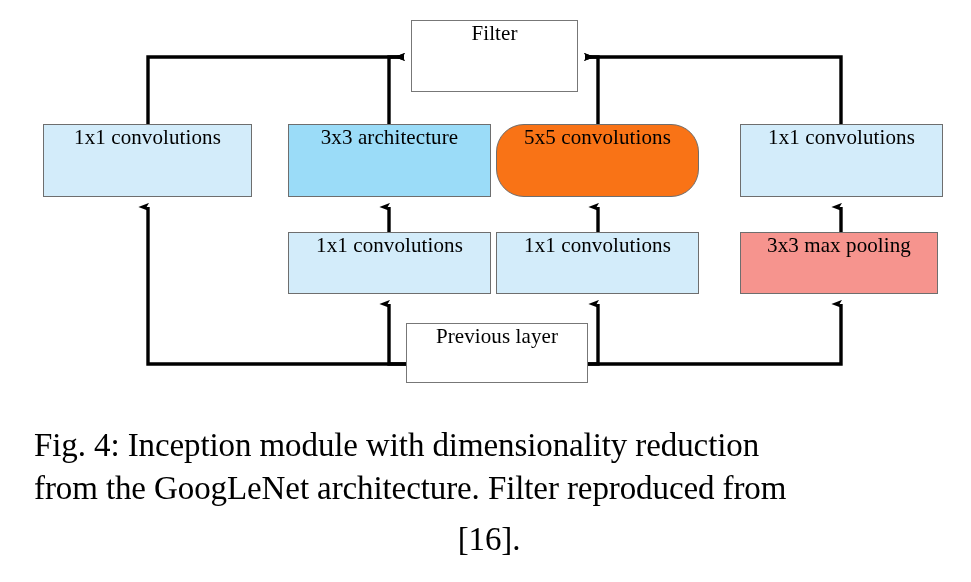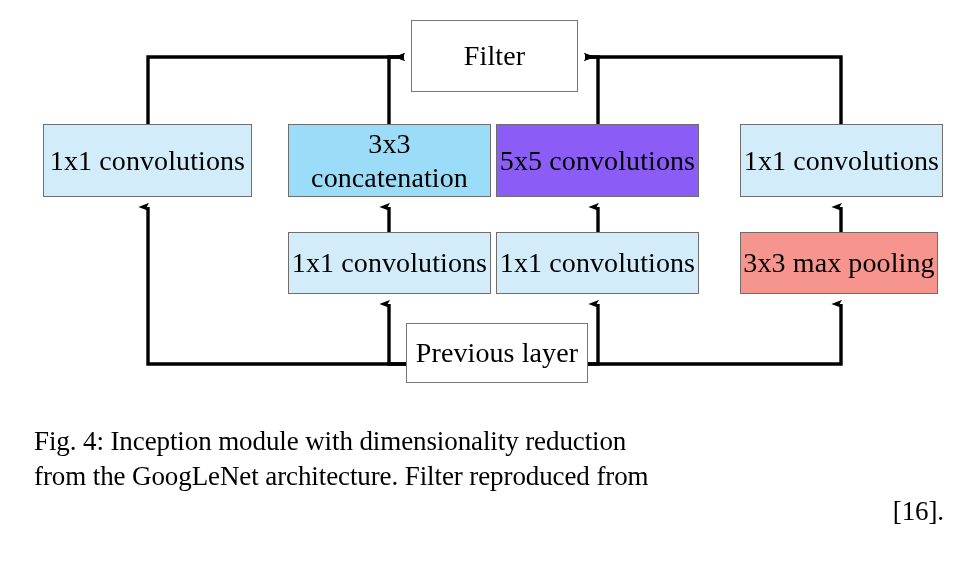--- a/index.html
+++ b/index.html
@@ -30,25 +30,24 @@
     top: 0;
     width: 971px;
     height: 410px;
   }
 
   .node {
     position: absolute;
     box-sizing: border-box;
     border: 1.6px solid #6e6e6e;
     display: flex;
-    align-items: center;
     justify-content: center;
     text-align: center;
     font-family: "Liberation Serif", "DejaVu Serif", serif;
-    font-size: 28px;
+    font-size: 21px;
     line-height: 1.18;
     color: #000000;
     letter-spacing: 0.1px;
     z-index: 5;
   }
   .node.plain {
     border-color: #777777;
     background: #ffffff;
   }
 
@@ -62,28 +61,29 @@
   #node-conv1x1-mid2    { left: 496px; top: 232px; width: 203px; height: 62px;  }
   #node-maxpool         { left: 740px; top: 232px; width: 198px; height: 62px;  }
   #node-previous-layer  { left: 406px; top: 323px; width: 182px; height: 60px;  }
 
   #caption {
     position: absolute;
     left: 34px;
     top: 424px;
     width: 910px;
     font-family: "Liberation Serif", "DejaVu Serif", serif;
-    font-size: 27px;
+    font-size: 33px;
     line-height: 1.30;
     text-align: justify;
     color: #000000;
     letter-spacing: -0.1px;
   }
   #caption .last-line {
-    text-align: right;
+    text-align: center;
+    margin-top: 8px;
   }
 </style>
 </head>
 <body>
 
 <div id="figure">
 
   <svg id="diagram-svg" viewBox="0 0 971 410" preserveAspectRatio="none" xmlns="http://www.w3.org/2000/svg">
     <defs>
       <marker id="arrowUp" markerWidth="9" markerHeight="11" refX="4.5" refY="9.6" orient="auto" markerUnits="userSpaceOnUse">
@@ -128,24 +128,24 @@
     <div>
       <span>Filter</span><br>
     </div>
   </div>
 
   <div class="node" id="node-conv1x1-left" style="background:#d3ecfa;">
     <span>1x1 convolutions</span>
   </div>
 
   <div class="node" id="node-conv3x3" style="background:#9bdcf8;">
-    <span>3x3 concatenation</span>
+    <span>3x3 architecture</span>
   </div>
 
-  <div class="node" id="node-conv5x5" style="background:#8b5cf6;">
+  <div class="node" id="node-conv5x5" style="background:#f97316;border-radius:28px;">
     <span>5x5 convolutions</span>
   </div>
 
   <div class="node" id="node-conv1x1-right" style="background:#d3ecfa;">
     <span>1x1 convolutions</span>
   </div>
 
   <div class="node" id="node-conv1x1-mid1" style="background:#d3ecfa;">
     <span>1x1 convolutions</span>
   </div>

